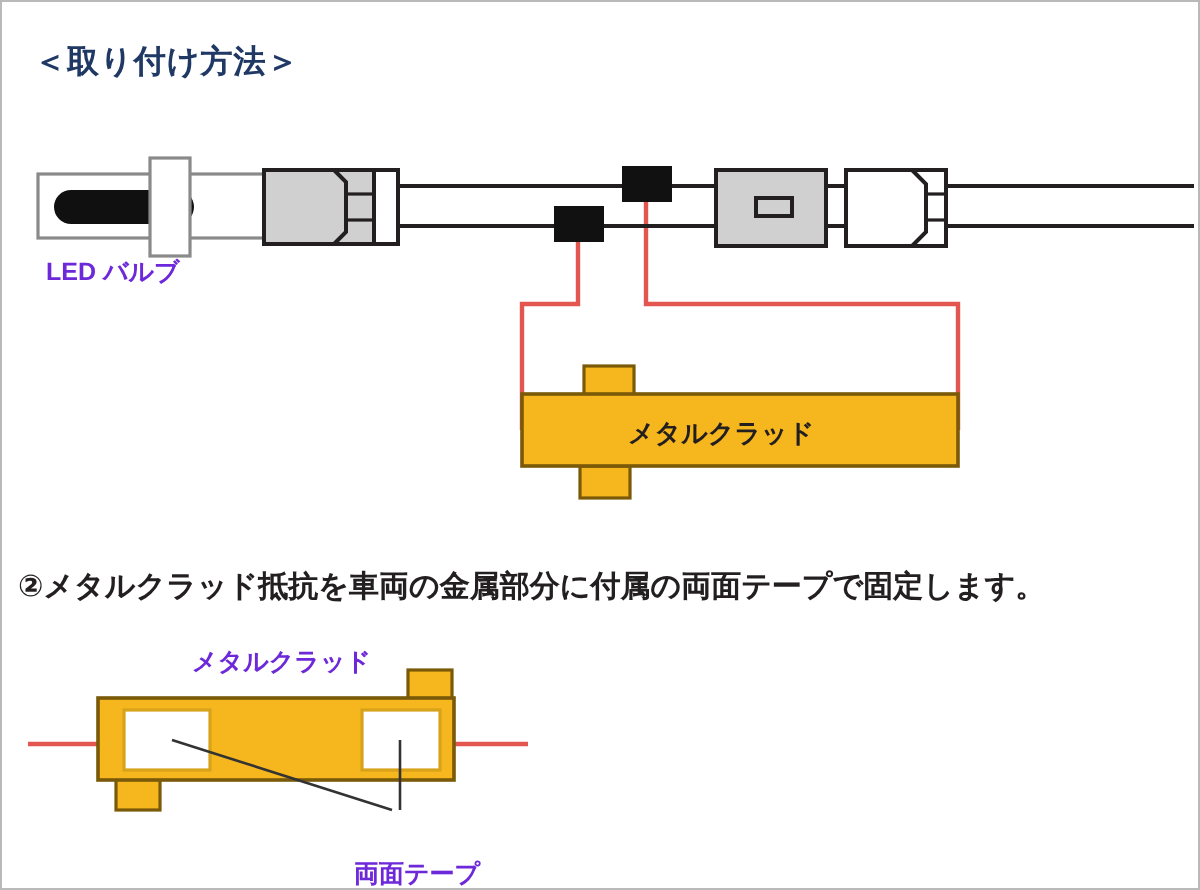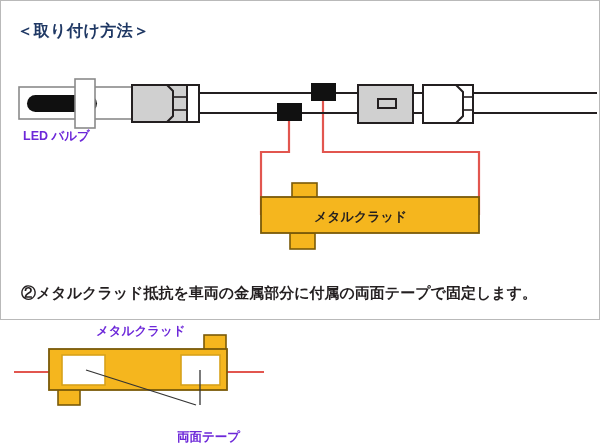--- a/index.html
+++ b/index.html
@@ -4,35 +4,35 @@
 <style>
   html,body{margin:0;padding:0;background:#ffffff;}
   body{
     width:600px;height:445px;
     font-family:"Liberation Sans","DejaVu Sans",sans-serif;
     color:#231f20;
     overflow:hidden;
   }
   #page{
     position:relative;
-    width:600px;height:320px;
+    width:600px;height:445px;
     box-sizing:border-box;
     border:1px solid #b9b9b9;
     background:#ffffff;
     padding-left:15px;
   }
   .txt{position:absolute;white-space:nowrap;}
   #title{
     left:16px;top:20px;
     font-size:16px;font-weight:bold;
     color:#1f3864;
     letter-spacing:.5px;
   }
   #step1-text{left:8px;top:44px;font-size:15px;font-weight:bold;color:#231f20;}
-  #step2-text{left:20px;top:283px;font-size:15px;font-weight:bold;color:#231f20;font-family:Liberation Serif, serif;}
+  #step2-text{left:8px;top:283px;font-size:15px;font-weight:bold;color:#231f20;}
   .cap{font-size:12.5px;font-weight:bold;color:#6d28d9;}
   #led-label{left:22px;top:127px;}
   #harness-label{left:458px;top:120px;}
   #mc-label-bottom{left:95px;top:322px;}
   #tape-label{left:176px;top:408px;margin-top:20px;}
   svg{position:absolute;left:0;top:0;}
 </style>
 </head>
 <body>
 

